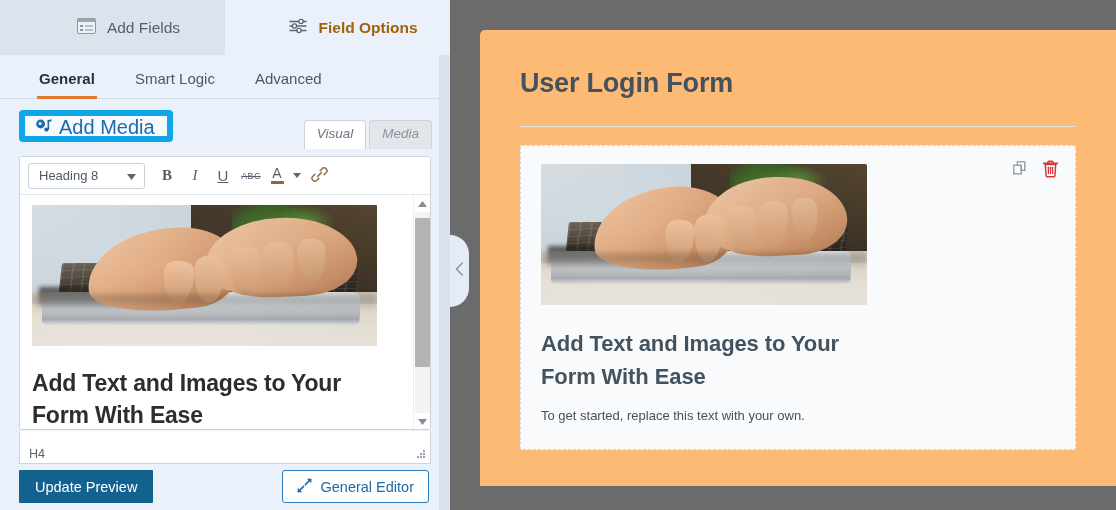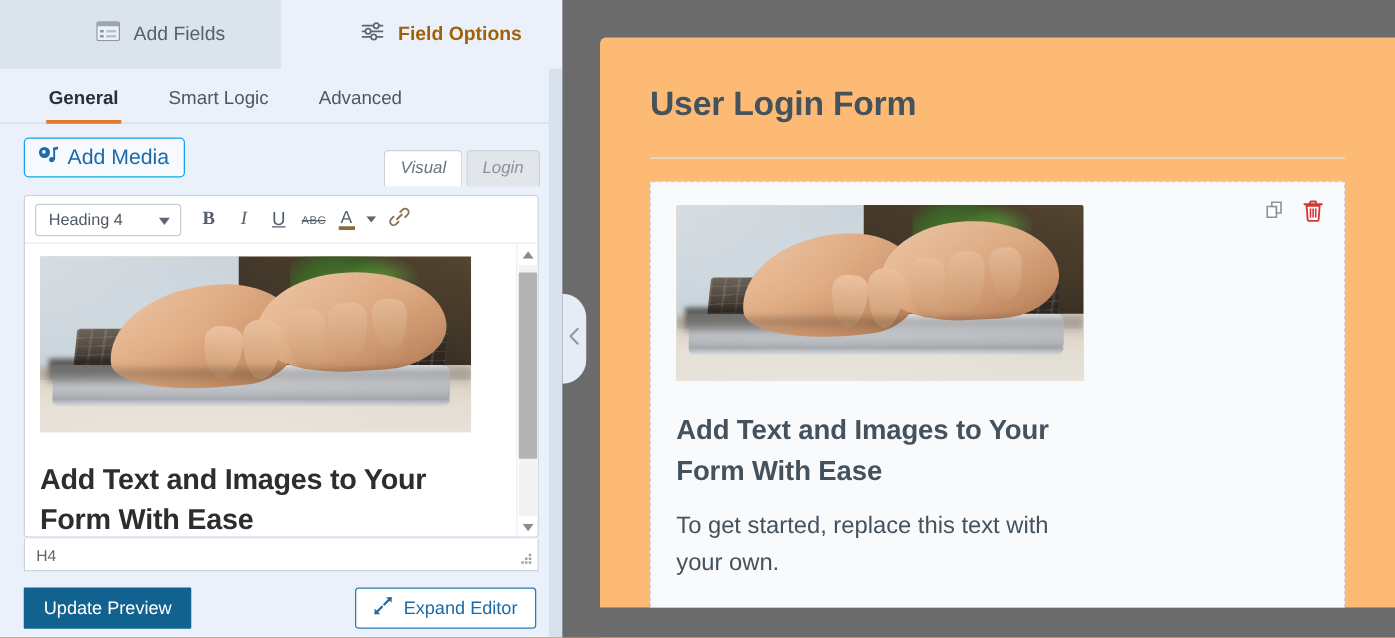--- a/index.html
+++ b/index.html
@@ -81,27 +81,27 @@
     z-index: 2;
   }
 
   
   #addmedia-row {
     padding: 11px 0 0 19px;
     height: 52px;
     position: relative;
   }
   #add-media-btn {
-    display: inline-flex; align-items: center; gap: 7px;
+    display: inline-flex; gap: 7px;
     height: 32px; padding: 0 12px 0 10px;
     background: #f6f9fd;
-    border: 1px solid #0ea5e9;
+    border: 6px solid #0ea5e9;
     border-radius: 4px;
     color: #1d6aa8;
-    font-size: 17px;
+    font-size: 20px;
     cursor: pointer;
   }
 
   
   #editor-tabs {
     position: absolute; right: 18px; top: 120px;
     display: flex; align-items: flex-end; gap: 3px;
     z-index: 4;
     font-style: italic;
   }
@@ -203,22 +203,22 @@
     border-radius: 1px;
   }
 
   
   #ed-status {
     position: absolute; left: 19px; top: 431px;
     width: 412px; height: 26px;
     background: #fff;
     border: 1px solid #ccd3db;
     border-top: none;
-    display: flex; align-items: flex-end;
-    padding: 4px 9px;
+    display: flex; align-items: flex-start;
+    padding: 16px 9px;
     font-size: 12.5px; color: #5a646f;
   }
   #resize-grip {
     position: absolute; right: 4px; bottom: 3px;
     width: 12px; height: 12px;
   }
 
   
   #update-preview-btn {
     position: absolute; left: 19px; top: 470px;
@@ -307,21 +307,21 @@
     margin-top: 22px;
     font-size: 22px;
     font-weight: bold;
     color: #44525e;
     line-height: 1.5;
     letter-spacing: -0.1px;
     max-width: 330px;
   }
   #pv-sub {
     margin-top: 13px;
-    font-size: 19px;
+    font-size: 13px;
     color: #44525e;
     line-height: 1.6;
     max-width: 310px;
   }
 
   
   .photo { position: absolute; inset: 0; background: #d8cfc4; overflow: hidden; }
   .ph-bg-left { position: absolute; left: 0; top: 0; width: 48%; height: 62%;
     background: linear-gradient(160deg, #dfe7ec 0%, #cfd9e1 55%, #bdc7cf 100%); }
   .ph-bg-right { position: absolute; left: 46%; top: 0; right: 0; height: 62%;
@@ -432,29 +432,29 @@
         </span>
         <span>Add Media</span>
       </div>
     </div>
 
     <div id="editor-tabs">
       <div class="etab active">
         <span>Visual</span>
       </div>
       <div class="etab inactive">
-        <span>Login</span>
+        <span>Media</span>
       </div>
     </div>
 
     <div id="editor-wrap">
 
       <div id="editor-toolbar">
         <div id="format-select">
-          <span>Heading 4</span>
+          <span>Heading 8</span>
           <span>
             <svg width="9" height="6" viewBox="0 0 9 6">
                 <path d="M0 0 L9 0 L4.5 6 Z" fill="#5c6670"></path>
               </svg>
           </span>
         </div>
 
         <div class="tb-btn">
           <span style="font-weight:bold;font-family:'Liberation Serif',serif;">B</span>
         </div>
@@ -556,21 +556,21 @@
       <span>
         <svg width="15" height="15" viewBox="0 0 15 15">
           <g stroke="#1d6aa8" stroke-width="1.7" stroke-linecap="round" fill="none">
             <path d="M13.5 1.5 L8.4 6.6"></path>
             <path d="M1.5 13.5 L6.6 8.4"></path>
           </g>
           <path d="M14.3 0.7 L14.3 5.2 L9.8 0.7 Z" fill="#1d6aa8"></path>
           <path d="M0.7 14.3 L0.7 9.8 L5.2 14.3 Z" fill="#1d6aa8"></path>
         </svg>
       </span>
-      <span>Expand Editor</span>
+      <span>General Editor</span>
     </div>
 
     <div id="left-scrollbar"></div>
   </div>
 
   <div id="divider">
     <div id="collapse-handle">
       <span>
         <svg width="9" height="14" viewBox="0 0 9 14">
           <path d="M7.2 1 L1.4 7 L7.2 13" stroke="#8d98a4" stroke-width="1.6" fill="none" stroke-linecap="round" stroke-linejoin="round"></path>

